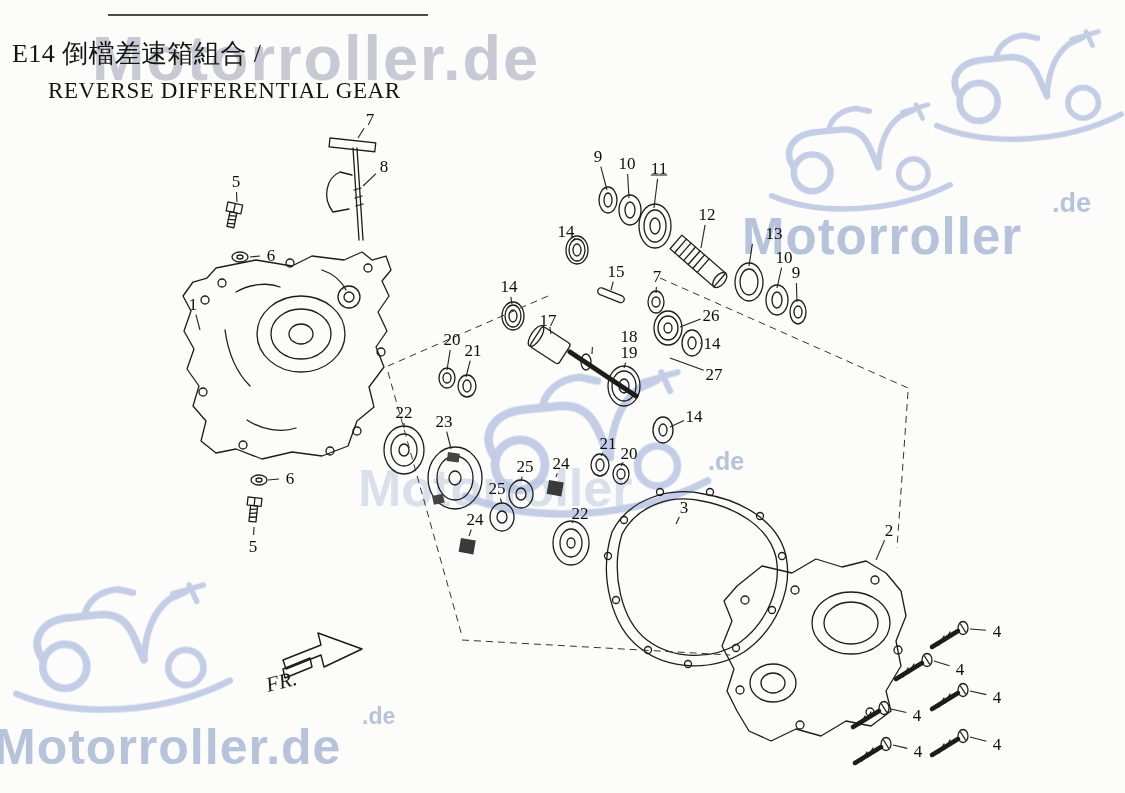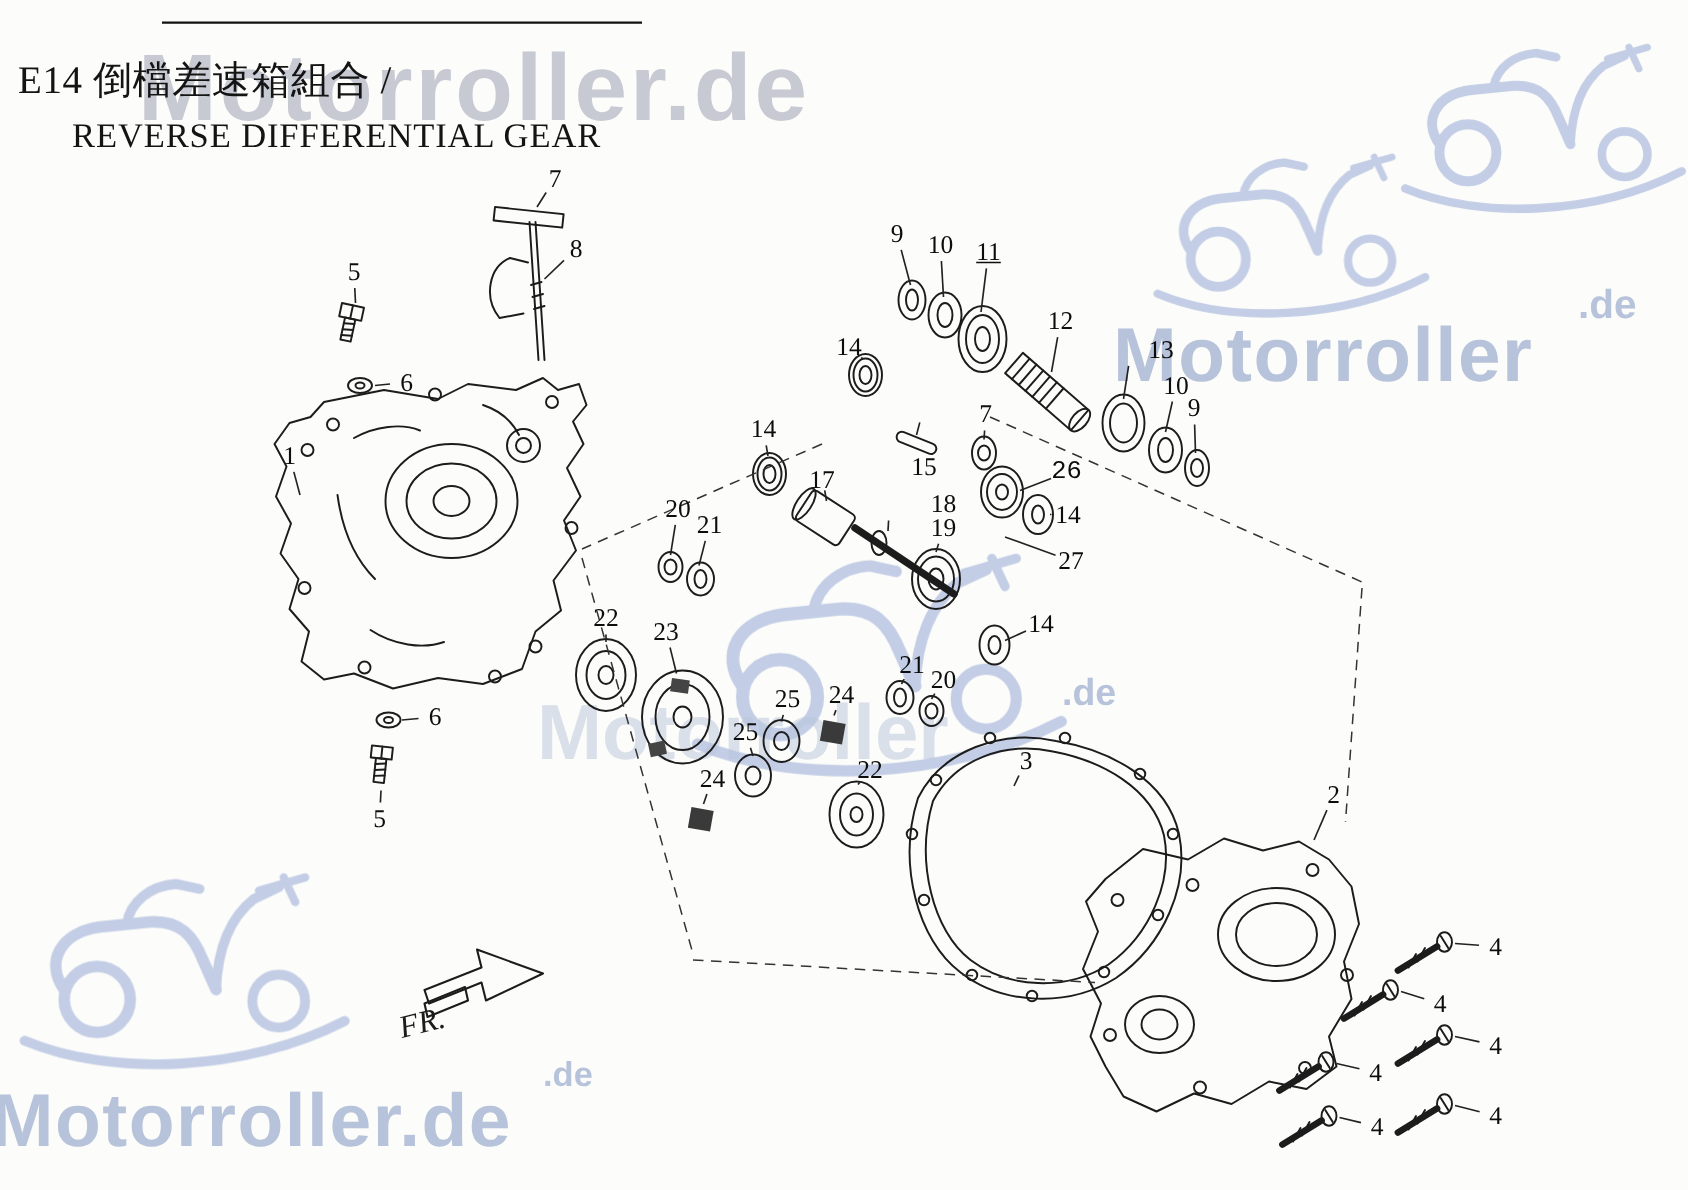--- a/index.html
+++ b/index.html
@@ -325,23 +325,23 @@
       <span class="callout" style="left: 193px; top: 304px;">1</span>
       <span class="callout" style="left: 598px; top: 156px;">9</span>
       <span class="callout" style="left: 627px; top: 163px;">10</span>
       <span class="callout" style="left: 659px; top: 168px; text-decoration: underline;">11</span>
       <span class="callout" style="left: 707px; top: 214px;">12</span>
       <span class="callout" style="left: 754px; top: 233px; margin-left: 20px;">13</span>
       <span class="callout" style="left: 784px; top: 257px;">10</span>
       <span class="callout" style="left: 796px; top: 272px;">9</span>
       <span class="callout" style="left: 566px; top: 231px;">14</span>
       <span class="callout" style="left: 509px; top: 286px;">14</span>
-      <span class="callout" style="left: 616px; top: 271px; margin-top: 40px;">15</span>
+      <span class="callout" style="left: 616px; top: 271px;">15</span>
       <span class="callout" style="left: 657px; top: 276px;">7</span>
-      <span class="callout" style="left: 711px; top: 315px; font-family: Liberation Mono, monospace;">26</span>
+      <span class="callout" style="left: 711px; top: 315px;">26</span>
       <span class="callout" style="left: 548px; top: 320px;">17</span>
       <span class="callout" style="left: 593px; top: 336px; margin-left: 36px;">18</span>
       <span class="callout" style="left: 629px; top: 352px;">19</span>
       <span class="callout" style="left: 712px; top: 343px;">14</span>
       <span class="callout" style="left: 714px; top: 374px;">27</span>
       <span class="callout" style="left: 452px; top: 339px;">20</span>
       <span class="callout" style="left: 473px; top: 350px;">21</span>
       <span class="callout" style="left: 404px; top: 412px;">22</span>
       <span class="callout" style="left: 444px; top: 421px;">23</span>
       <span class="callout" style="left: 608px; top: 443px;">21</span>

